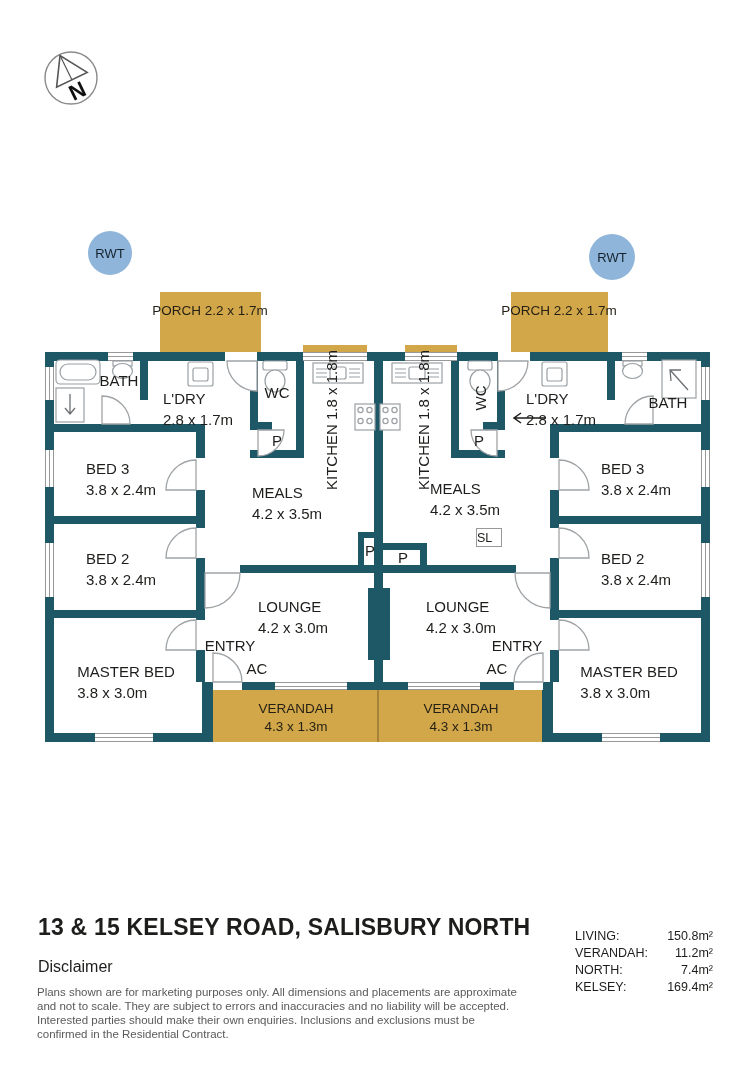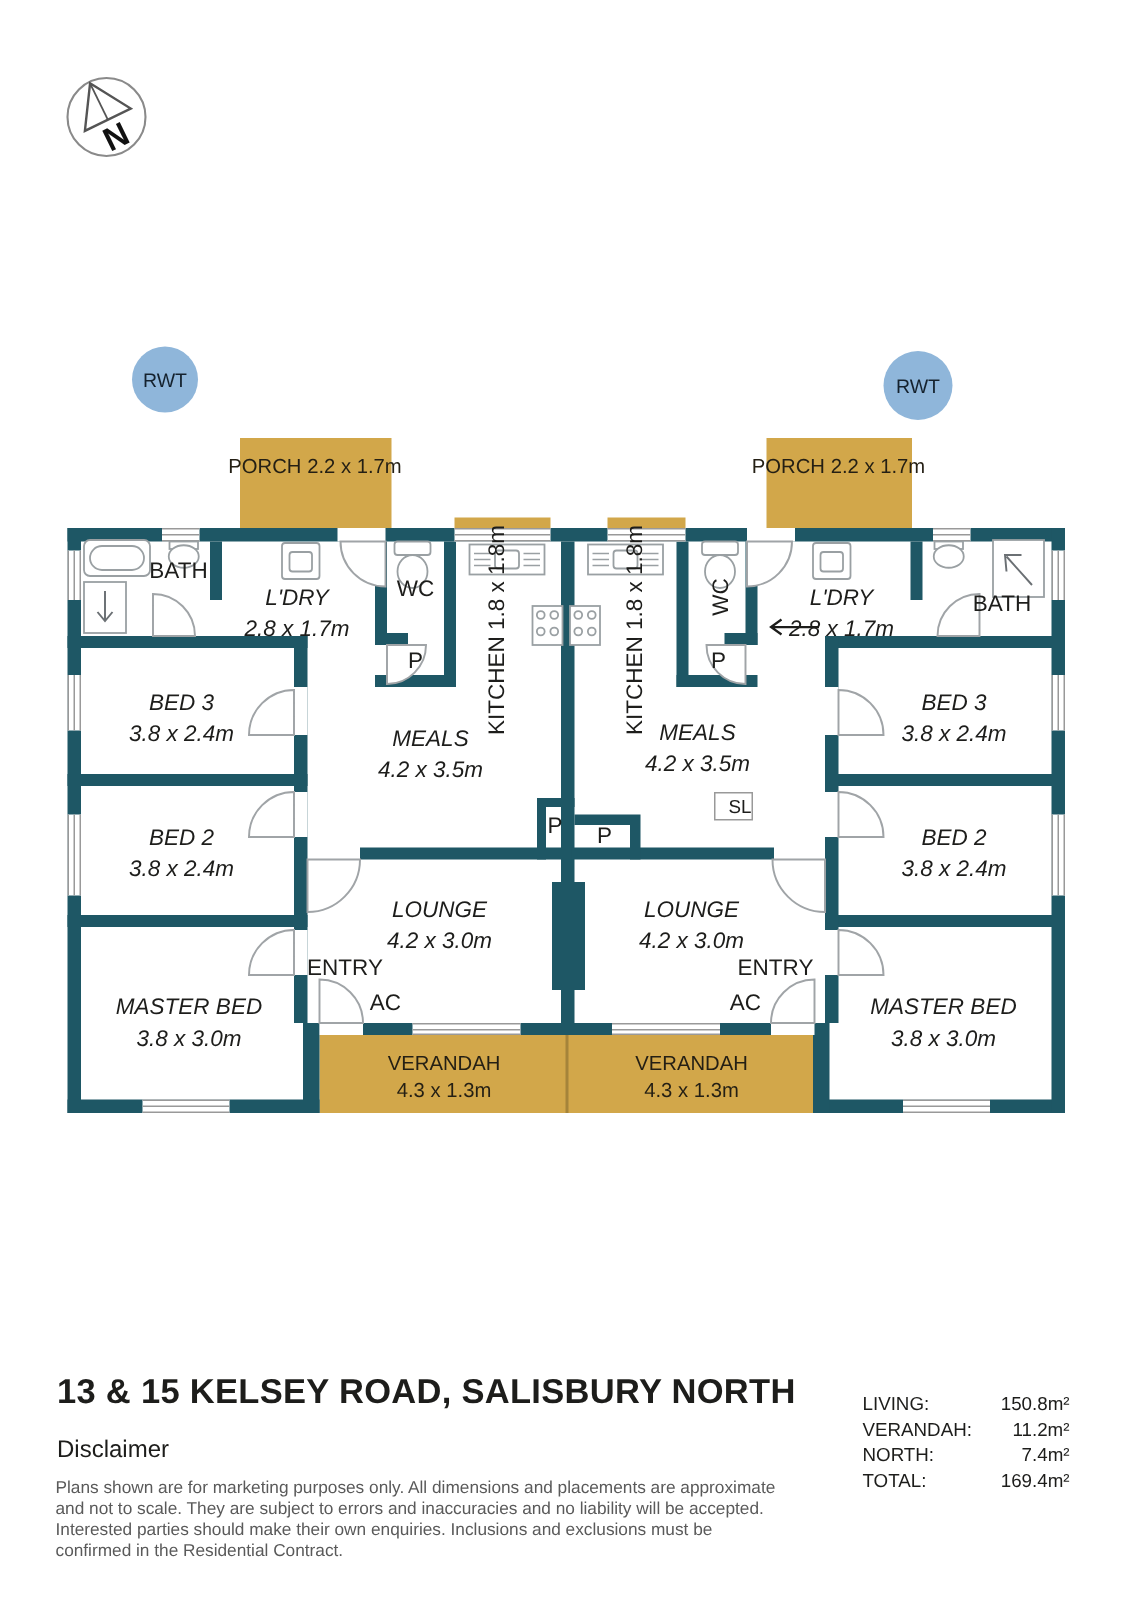--- a/index.html
+++ b/index.html
@@ -5,32 +5,32 @@
   html,body{margin:0;padding:0;background:#fff;}
   .page{position:relative;width:750px;height:1068px;background:#fff;overflow:hidden;
         font-family:"Liberation Sans",sans-serif;color:#1d1d1b;}
   .wall{position:absolute;background:#1e5765;}
   .gold{position:absolute;background:#d2a74a;}
   .win-h{position:absolute;background:linear-gradient(#999,#999) center/100% 1px no-repeat #fff;
          border-top:1px solid #999;border-bottom:1px solid #999;box-sizing:border-box;}
   .win-v{position:absolute;background:linear-gradient(#999,#999) center/1px 100% no-repeat #fff;
          border-left:1px solid #999;border-right:1px solid #999;box-sizing:border-box;}
   .gap{position:absolute;background:#fff;}
-  .room-label{position:absolute;transform:translateX(-50%);text-align:center;
-              font-size:15px;line-height:21px;white-space:nowrap;color:#1d1d1b;font-style:italic;}
+  .room-label{position:absolute;transform:translateX(-50%);text-align:left;
+              font-size:15px;line-height:21px;white-space:nowrap;color:#1d1d1b;}
   .room-label .l1,.room-label .l2{display:block;}
   .room-label-v{position:absolute;transform:translate(-50%,-50%) rotate(-90deg);
                 text-align:center;font-size:15px;line-height:20px;white-space:nowrap;color:#1d1d1b;}
   .small-label{position:absolute;transform:translateX(-50%);font-size:15px;white-space:nowrap;color:#1d1d1b;}
   .rwt{position:absolute;background:#8fb6da;border-radius:50%;display:flex;
        align-items:center;justify-content:center;font-size:13px;color:#15222e;}
   .porch-label,.ver-label{position:absolute;transform:translateX(-50%);text-align:center;
        font-size:13.5px;line-height:18px;color:#241f14;white-space:nowrap;}
   .sl-box{position:absolute;border:1px solid #999;background:#fff;font-size:12.5px;
-       display:flex;align-items:center;justify-content:flex-end;color:#1d1d1b;}
+       display:flex;align-items:center;justify-content:flex-start;color:#1d1d1b;}
   .ver-divider{position:absolute;background:#a5843a;}
   .title{position:absolute;left:38px;top:914px;font-size:23px;font-weight:700;letter-spacing:.2px;}
   .disc-head{position:absolute;left:38px;top:958px;font-size:16px;font-weight:500;}
   .disc-body{position:absolute;left:37px;top:985px;width:488px;font-size:11.5px;
              line-height:14px;color:#5a5a5a;}
   .dims-table{position:absolute;left:575px;top:928px;width:138px;font-size:12.5px;}
   .dims-table .head{font-size:11px;font-weight:700;letter-spacing:.3px;margin-bottom:9px;}
   .dims-table .row{display:flex;justify-content:space-between;line-height:17px;}
   svg.overlay{position:absolute;left:0;top:0;pointer-events:none;}
 </style>
@@ -314,18 +314,18 @@
     </div>
     <div class="row">
       <span>VERANDAH:</span>
       <span>11.2m²</span>
     </div>
     <div class="row">
       <span>NORTH:</span>
       <span>7.4m²</span>
     </div>
     <div class="row">
-      <span>TOTAL:</span>
+      <span>KELSEY:</span>
       <span>169.4m²</span>
     </div>
   </div>
 
 </div>
 
 </body></html>

